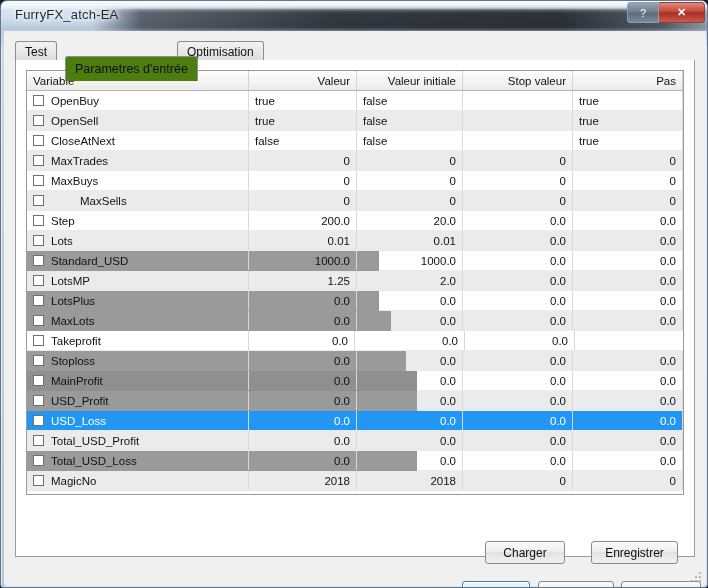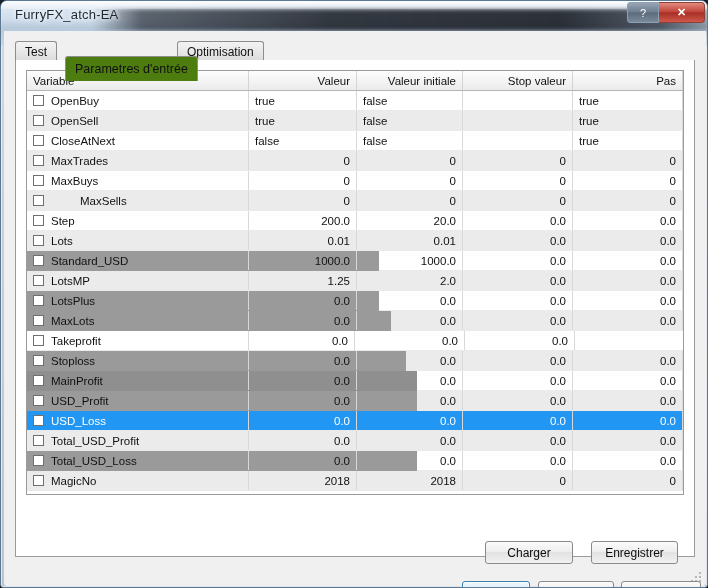--- a/index.html
+++ b/index.html
@@ -109,21 +109,21 @@
   .smudge.dark{background:#8f8f8f;}
 
   
   .btn{box-sizing:border-box;border:1px solid #8a8a8a;border-radius:3px;
       background:linear-gradient(180deg,#fbfbfb 0%,#eeeeee 45%,#e2e2e2 50%,#f1f1f1 100%);
       display:flex;align-items:center;justify-content:center;
       color:#0d0d0d;font-size:12px;cursor:default;}
   .btn.default{border:1px solid #3c7fb1;
       background:linear-gradient(180deg,#eaf6fd 0%,#d9f0fc 45%,#bee6fd 50%,#a7d9f5 100%);
       box-shadow:0 0 0 1px #fff inset;}
-  #charger-button{position:absolute;left:469px;top:481px;width:88px;height:23px;}
+  #charger-button{position:absolute;left:469px;top:481px;width:80px;height:23px;}
   #enregistrer-button{position:absolute;left:575px;top:481px;width:87px;height:23px;}
 
   #ok-button{position:absolute;left:458px;top:550px;width:68px;height:23px;}
   #annuler-button{position:absolute;left:534px;top:550px;width:76px;height:23px;}
   #reset-button{position:absolute;left:617px;top:550px;width:80px;height:23px;}
 
   .resize-grip{position:absolute;right:4px;bottom:3px;width:12px;height:12px;opacity:.55;}
 </style>
 </head>
 <body>

